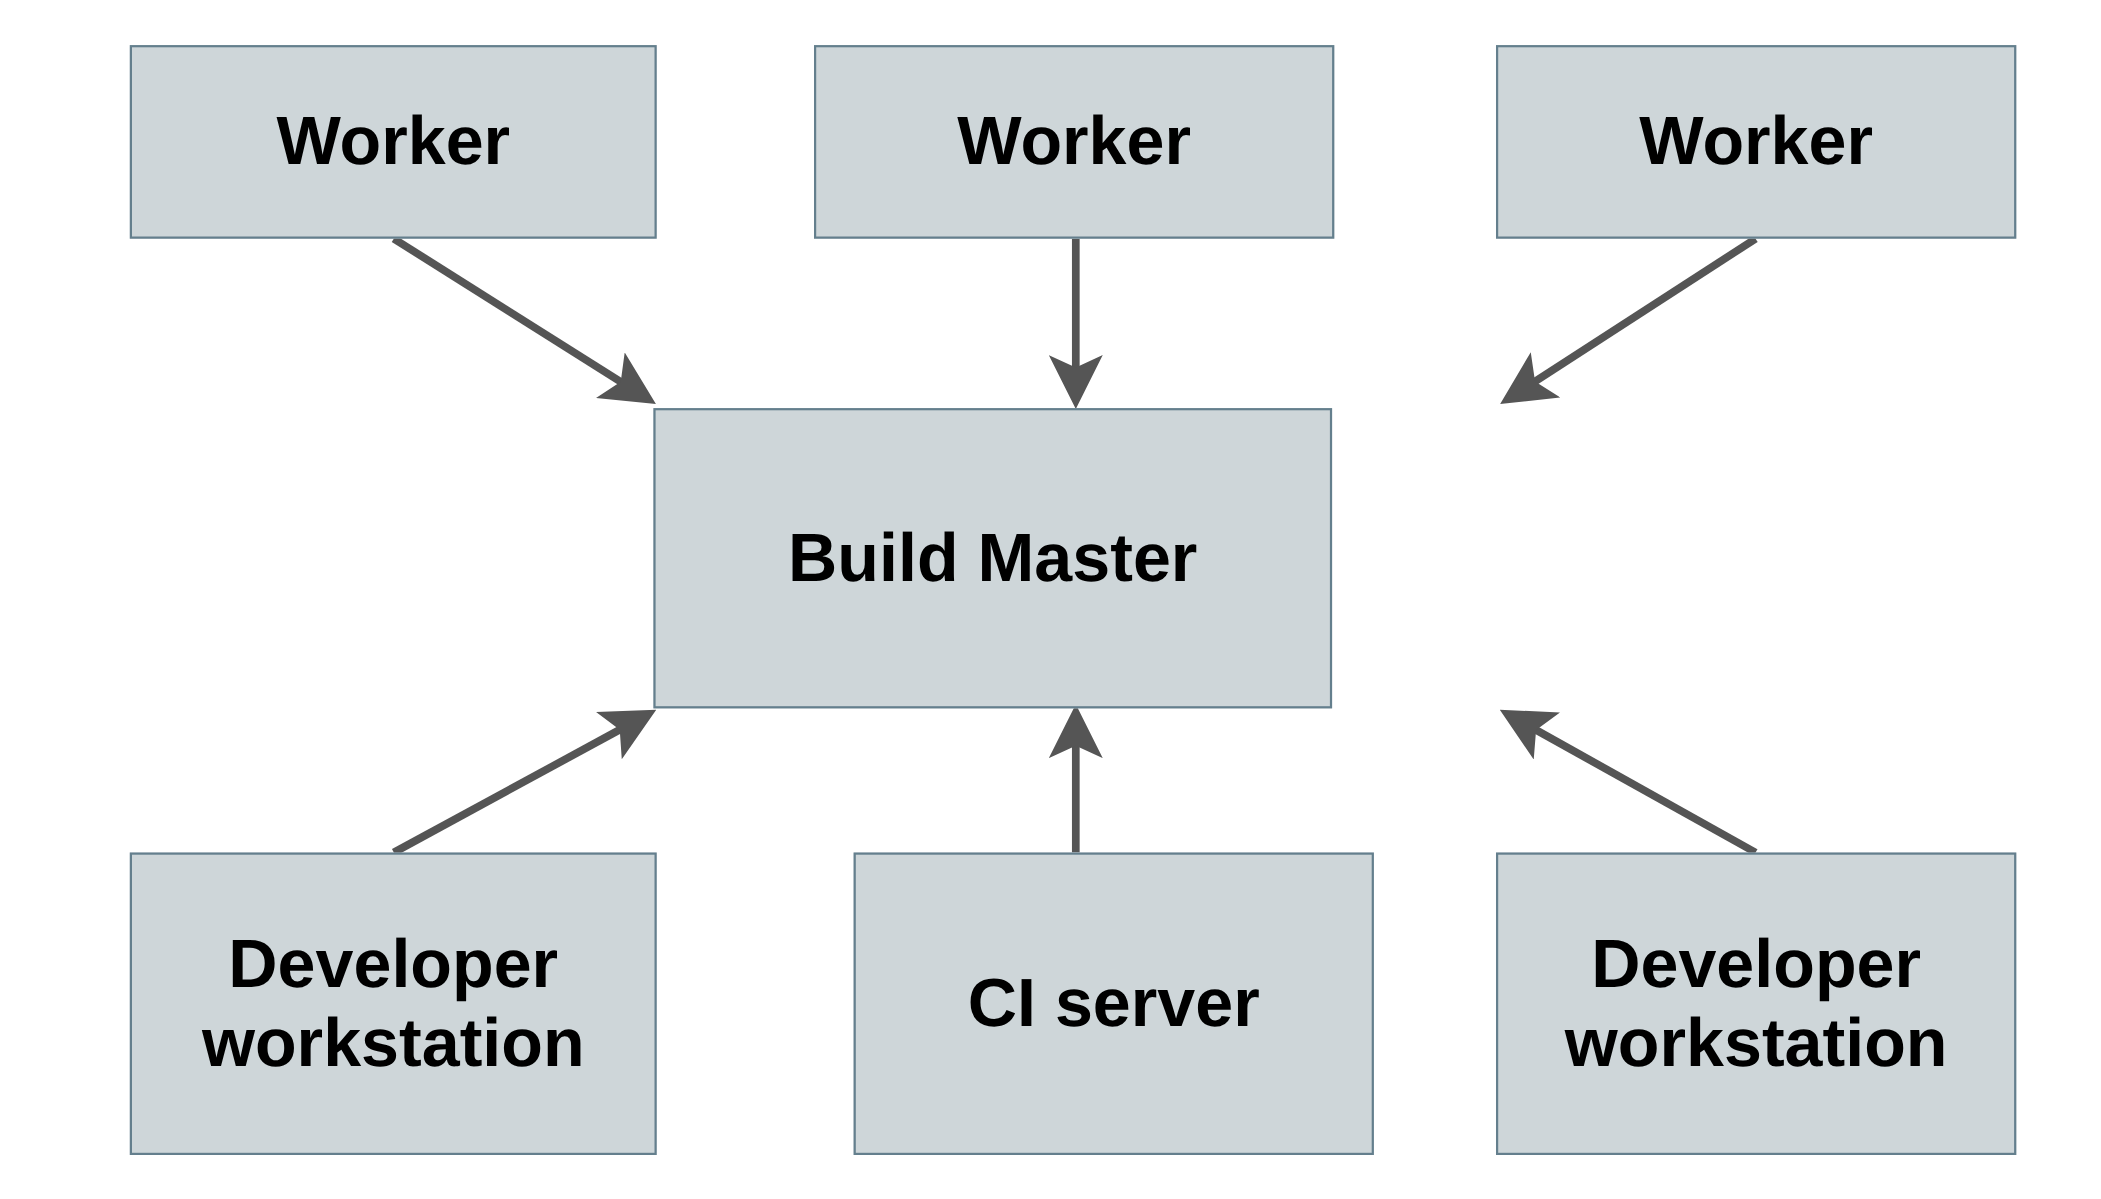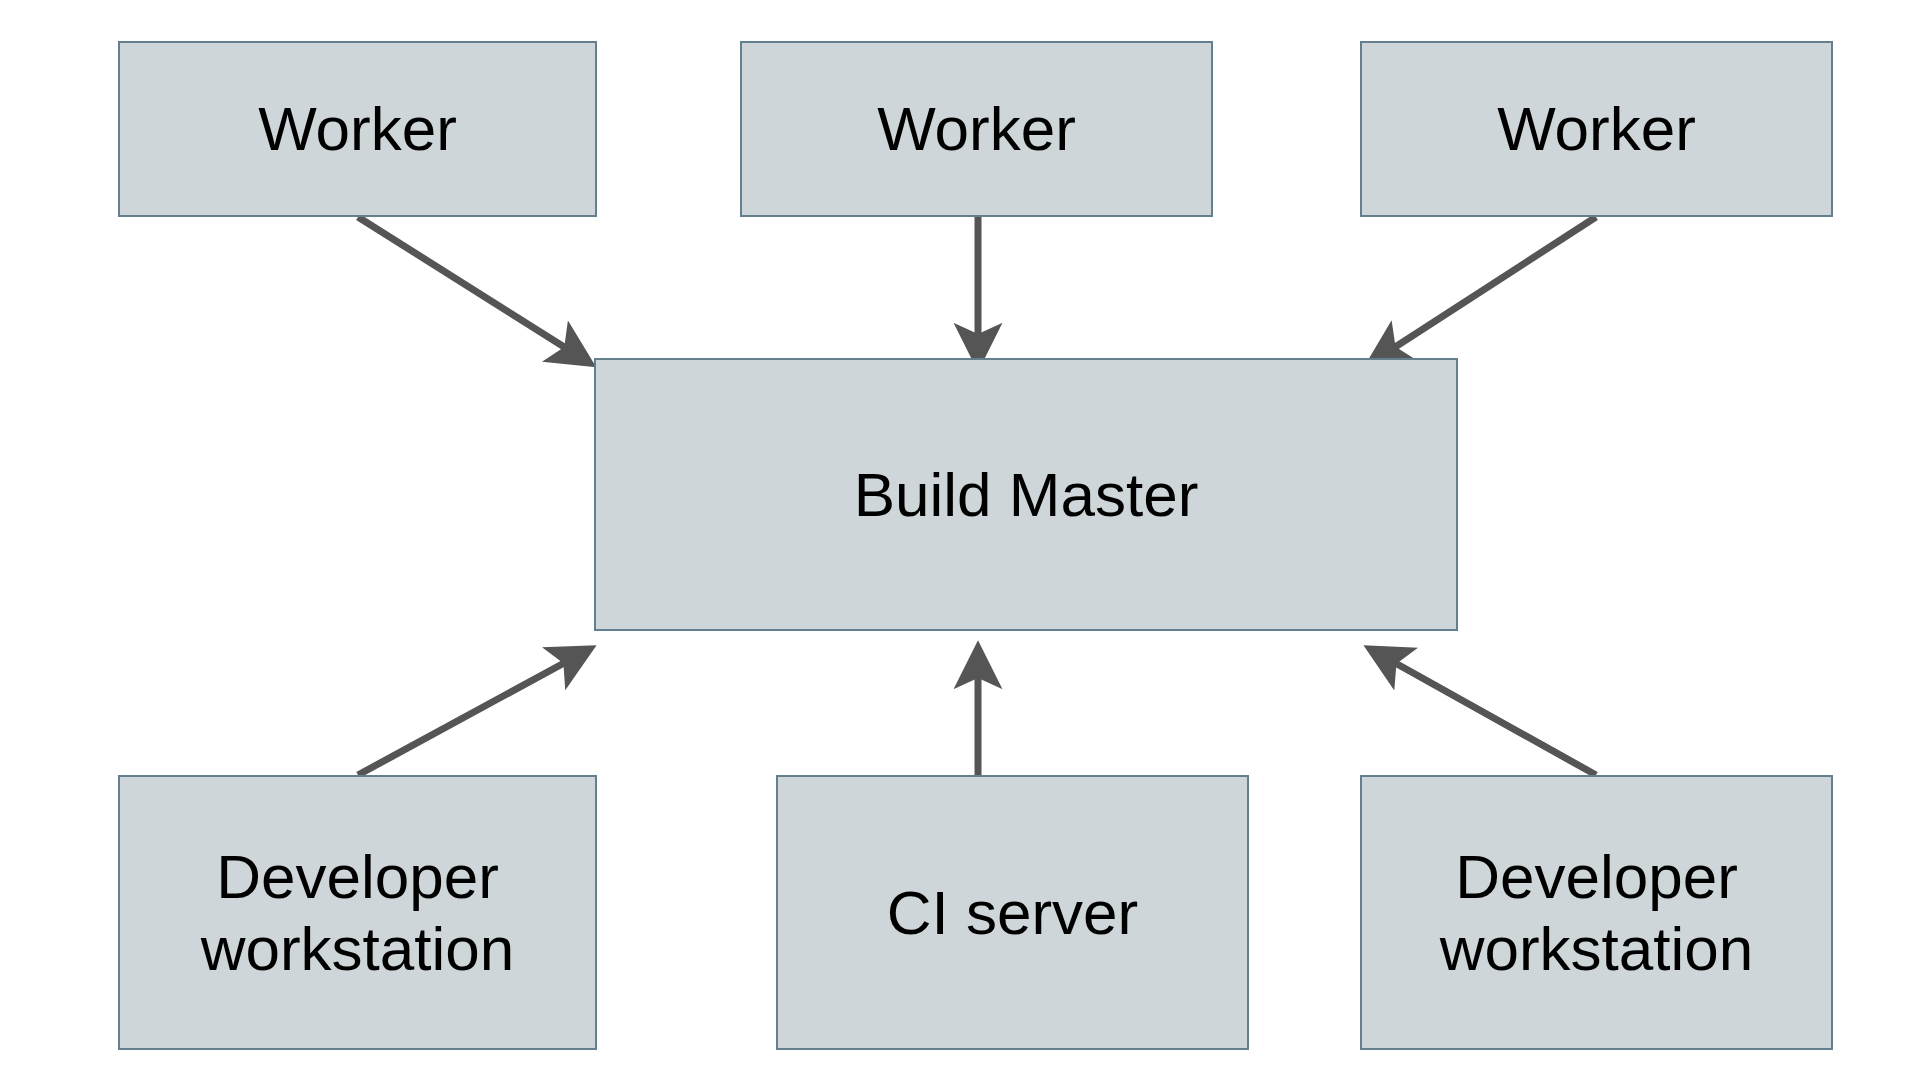--- a/index.html
+++ b/index.html
@@ -30,39 +30,39 @@
   .node {
     position: absolute;
     box-sizing: border-box;
     background: #ced6d9;
     border: 2px solid #647f8d;
     display: flex;
     align-items: center;
     justify-content: center;
     text-align: center;
     color: #000000;
-    font-weight: 400;
+    font-weight: 700;
     line-height: 1.15;
     white-space: pre-line;
   }
   .node-label {
     display: block;
     padding: 0 8px;
     white-space: pre-line;
   }
   .node.worker-top { font-size: 62px; }
   .node.master     { font-size: 62px; }
   .node.bottom     { font-size: 62px; }
 
   
   #node-worker-1 { left: 118px;  top: 41px;  width: 479px; height: 176px; }
   #node-worker-2 { left: 740px;  top: 41px;  width: 473px; height: 176px; }
   #node-worker-3 { left: 1360px; top: 41px;  width: 473px; height: 176px; }
 
-  #node-build-master { left: 594px; top: 358px; width: 864px; height: 273px; }
+  #node-build-master { left: 594px; top: 371px; width: 617px; height: 273px; }
 
   #node-dev-1    { left: 118px;  top: 775px; width: 479px; height: 275px; }
   #node-ci       { left: 776px;  top: 775px; width: 473px; height: 275px; }
   #node-dev-2    { left: 1360px; top: 775px; width: 473px; height: 275px; }
 </style>
 </head>
 <body>
 
 <div id="diagram">
 

